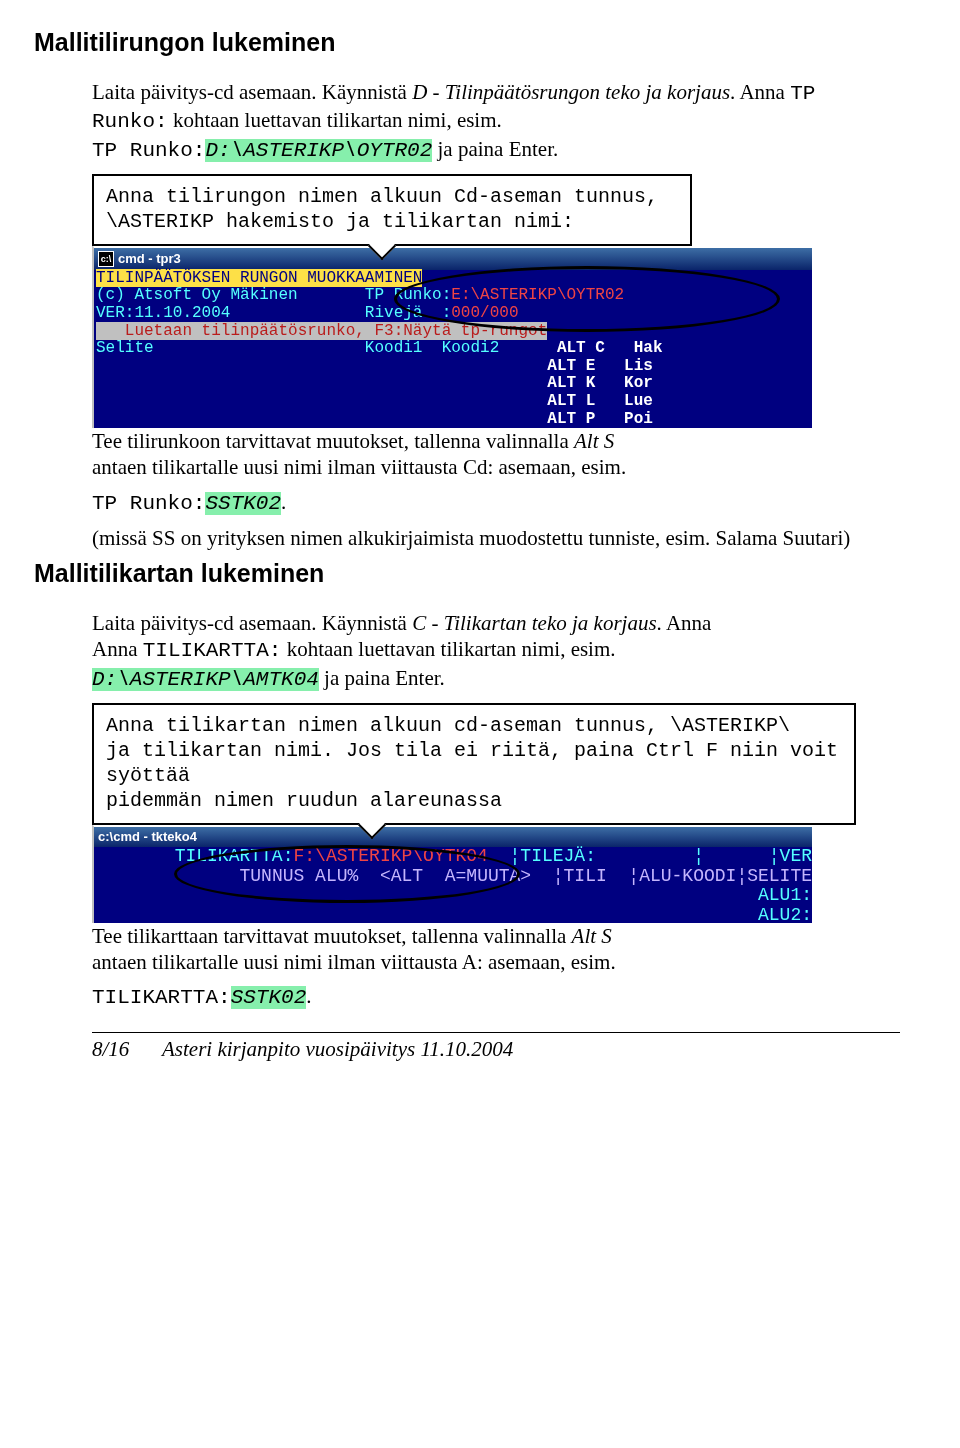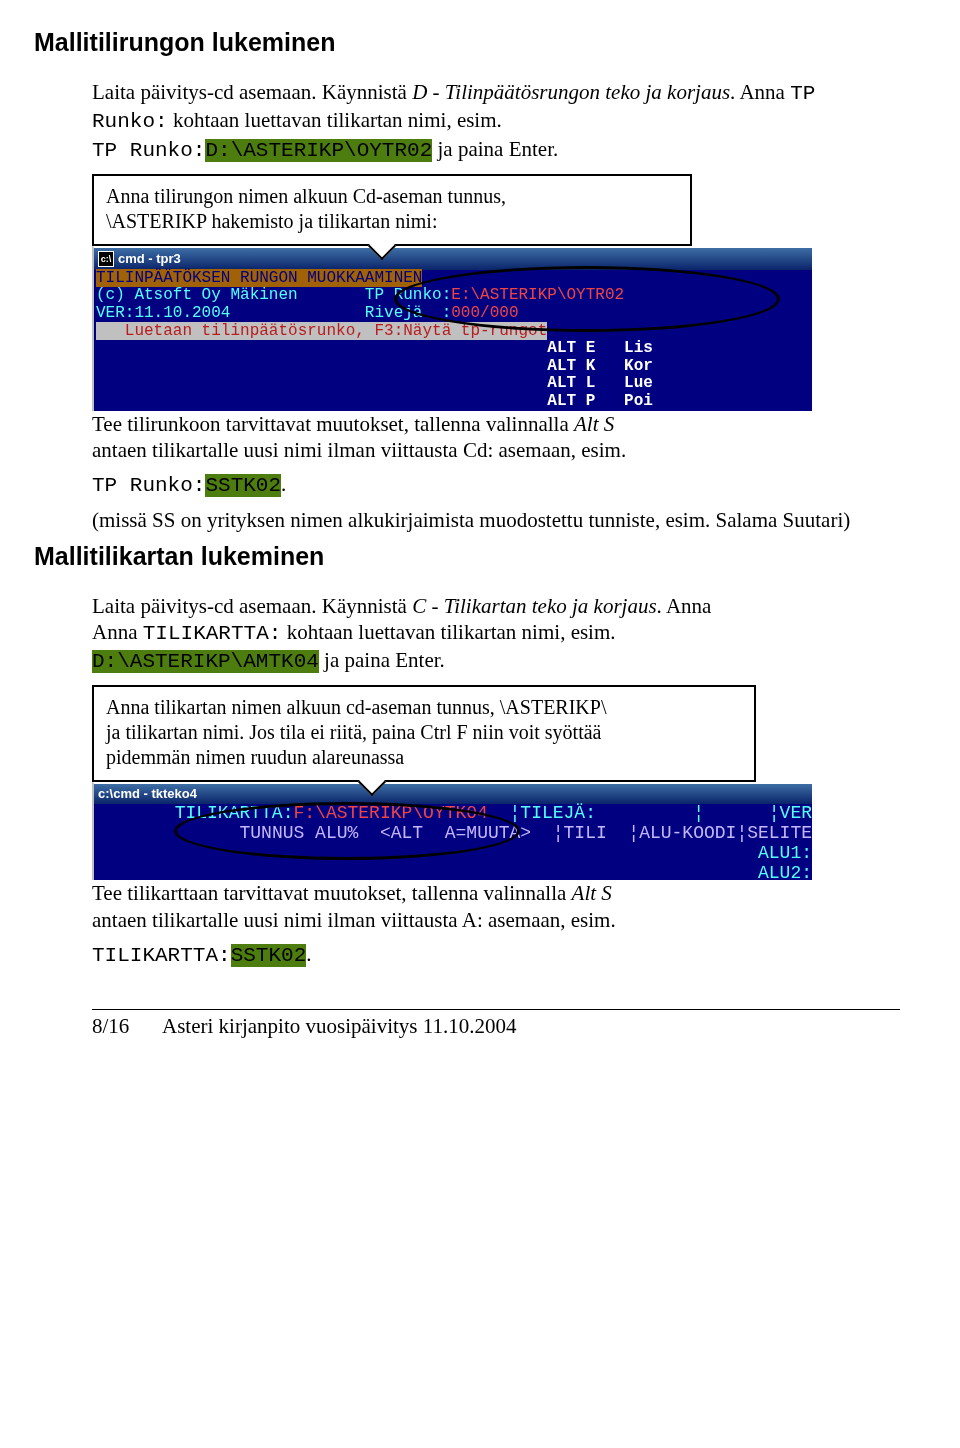--- a/index.html
+++ b/index.html
@@ -22,33 +22,34 @@
     margin: 0 0 22px -58px;
   }
   p.body {
     margin: 0 0 8px 0;
     line-height: 1.25;
   }
   .mono {
     font-family: "Courier New", Courier, monospace;
   }
   .hl {
-    background: #4d7c0f;
+    background: #86efac;
+    font-style: italic;
   }
   .italic { font-style: italic; }
 
   
   .callout-wrap {
     position: relative;
     margin-top: 10px;
   }
   .callout {
     border: 2px solid #000;
     padding: 8px 12px 10px 12px;
-    font-family: Liberation Serif, serif;
+    font-family: Liberation Mono, monospace;
     font-size: 20px;
     line-height: 1.25;
     background: #fff;
     width: 600px;
     box-sizing: border-box;
     position: relative;
     z-index: 2;
   }
   .pointer {
     position: absolute;
@@ -91,42 +92,43 @@
     display:inline-block; font-size:9px; color:#fff; text-align:center; line-height:14px;
   }
   .term-inner {
     padding: 0;
   }
   .term-line { white-space: pre; padding-left:2px; }
   .tr-yellow { color:#ef4444; }
   .tr-white { color:#ffffff; font-weight:bold; }
   .tr-cyan { color:#55ffff; }
   .tr-grey { color:#c4b5fd; }
-  .tr-bg-cyan { background:#a16207; color:#000080; }
+  .tr-bg-cyan { background:#fde047; color:#000080; }
   .tr-inv { background:#c0c0c0; color:#b91c1c; }
 
   .oval {
     position:absolute;
     border:3px solid #000;
     border-radius:50%;
     pointer-events:none;
   }
 
   .term1 .oval { width:380px; height:60px; left:300px; top:18px; }
   .term2 .oval { width:340px; height:52px; left:80px; top:18px; }
 
   .mt { margin-top: 26px; }
   .indented { margin-left: 40px; }
 
   .foot-wrap {
-    margin-top: 40px;
+    margin-top: 20px;
     border-top: 1.5px solid #000;
     padding-top: 4px;
     display:flex;
     font-size: 21px;
+    font-style: italic;
   }
   .foot-wrap .l { width: 70px; }
   .foot-wrap .r { flex:1; }
   .term2 {
     background:#000080;
     width:720px;
     height:100px;
   }
   .topbar2 {
     height: 20px;
@@ -159,20 +161,21 @@
   <div class="term term1">
     <div class="titlebar">
       <span class="ico">c:\</span>
       <span>cmd - tpr3</span>
     </div>
     <div class="term-inner">
       <div class="term-line"><span class="tr-bg-cyan">TILINPÄÄTÖKSEN RUNGON MUOKKAAMINEN</span></div>
       <div class="term-line"><span class="tr-cyan">(c) Atsoft Oy Mäkinen</span><span>       </span><span class="tr-cyan">TP Runko:</span><span class="tr-yellow">E:\ASTERIKP\OYTR02</span></div>
       <div class="term-line"><span class="tr-cyan">VER:11.10.2004</span><span>              </span><span class="tr-cyan">Rivejä  :</span><span class="tr-yellow">000/000</span></div>
       <div class="term-line"><span class="tr-inv">   Luetaan tilinpäätösrunko, F3:Näytä tp-rungot</span></div>
+      <div class="term-line"><span class="tr-cyan">Selite</span><span>                      </span><span class="tr-cyan">Koodi1</span><span>  </span><span class="tr-cyan">Koodi2</span><span>     </span><span class="tr-white"> ALT C   Hak</span></div>
       <div class="term-line tr-white"><span>                                              </span><span> ALT E   Lis</span></div>
       <div class="term-line tr-white"><span>                                              </span><span> ALT K   Kor</span></div>
       <div class="term-line tr-white"><span>                                              </span><span> ALT L   Lue</span></div>
       <div class="term-line tr-white"><span>                                              </span><span> ALT P   Poi</span></div>
     </div>
     <div class="oval"></div>
   </div>
 
   <p class="body mt">
     <span>Tee tilirunkoon tarvittavat muutokset, tallenna valinnalla </span><span class="italic">Alt S</span><br>
@@ -187,21 +190,21 @@
 
   <h2 class="section" style="margin-top:1px;">Mallitilikartan lukeminen</h2>
 
   <p class="body">
     <span>Laita päivitys-cd asemaan. Käynnistä </span><span class="italic">C</span><span class="italic">  - Tilikartan teko ja korjaus</span><span>. Anna </span><br>
     <span>Anna </span><span class="mono">TILIKARTTA:</span><span>  kohtaan luettavan tilikartan nimi, esim. </span><br>
     <span class="mono hl">D:\ASTERIKP\AMTK04</span><span> ja paina Enter.</span>
   </p>
 
   <div class="callout-wrap">
-    <div class="callout" style="width:664px;">
+    <div class="callout" style="width:764px;">
       <div>Anna tilikartan nimen alkuun cd-aseman tunnus, \ASTERIKP\</div>
       <div>ja tilikartan nimi. Jos tila ei riitä, paina Ctrl F niin voit syöttää</div>
       <div>pidemmän nimen ruudun alareunassa</div>
     </div>
     <div class="pointer b"></div>
   </div>
 
   <div class="term term2" style="position:relative;">
     <div class="topbar2">
       <span class="ico">c:\</span>

